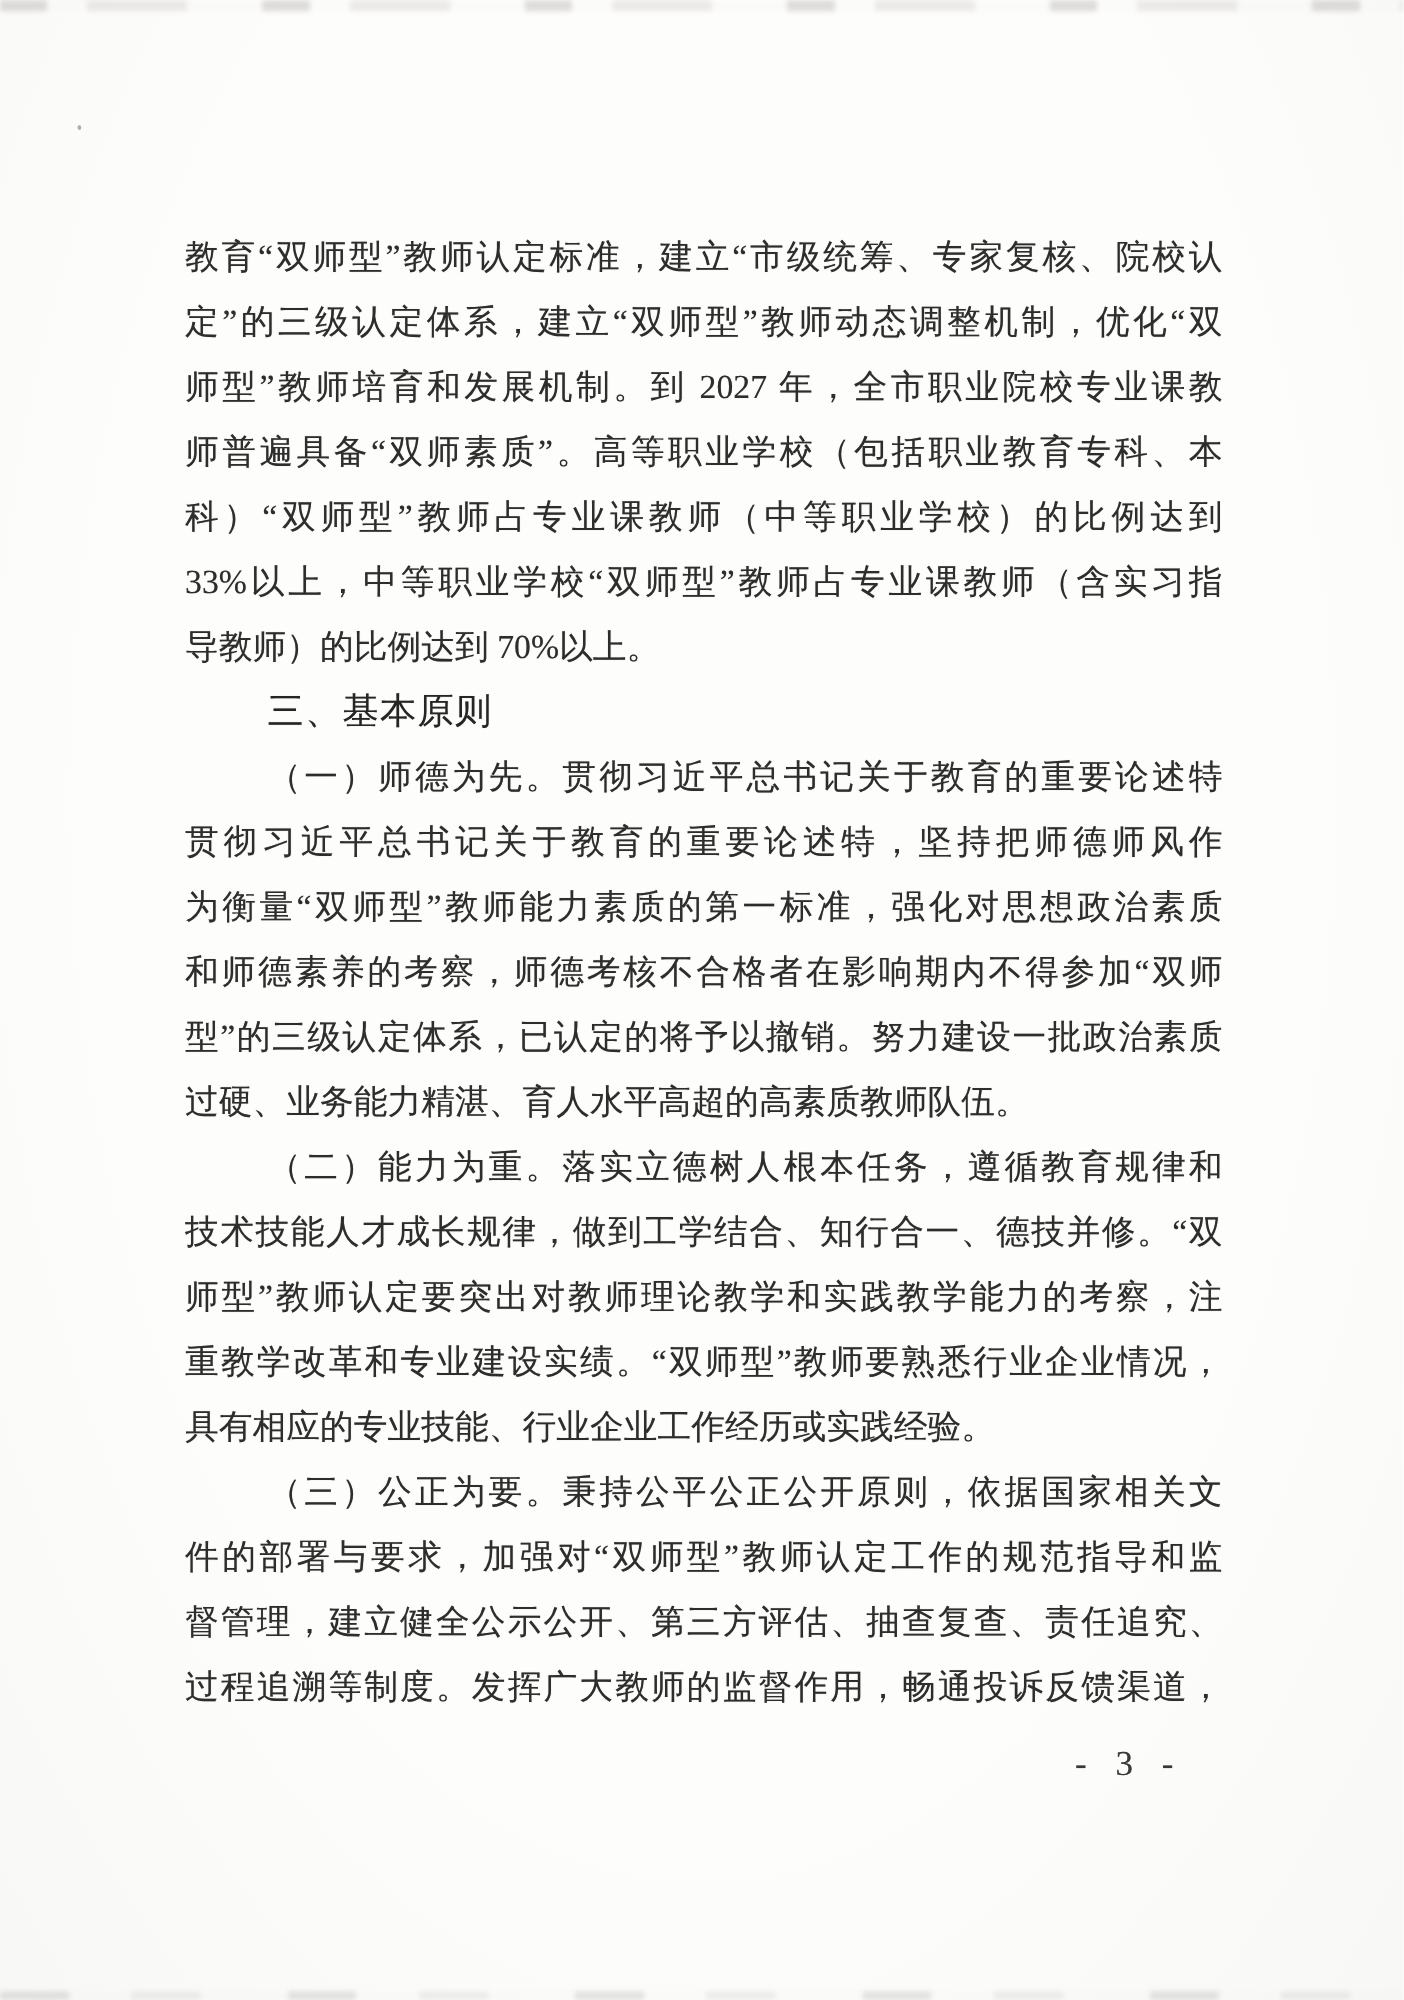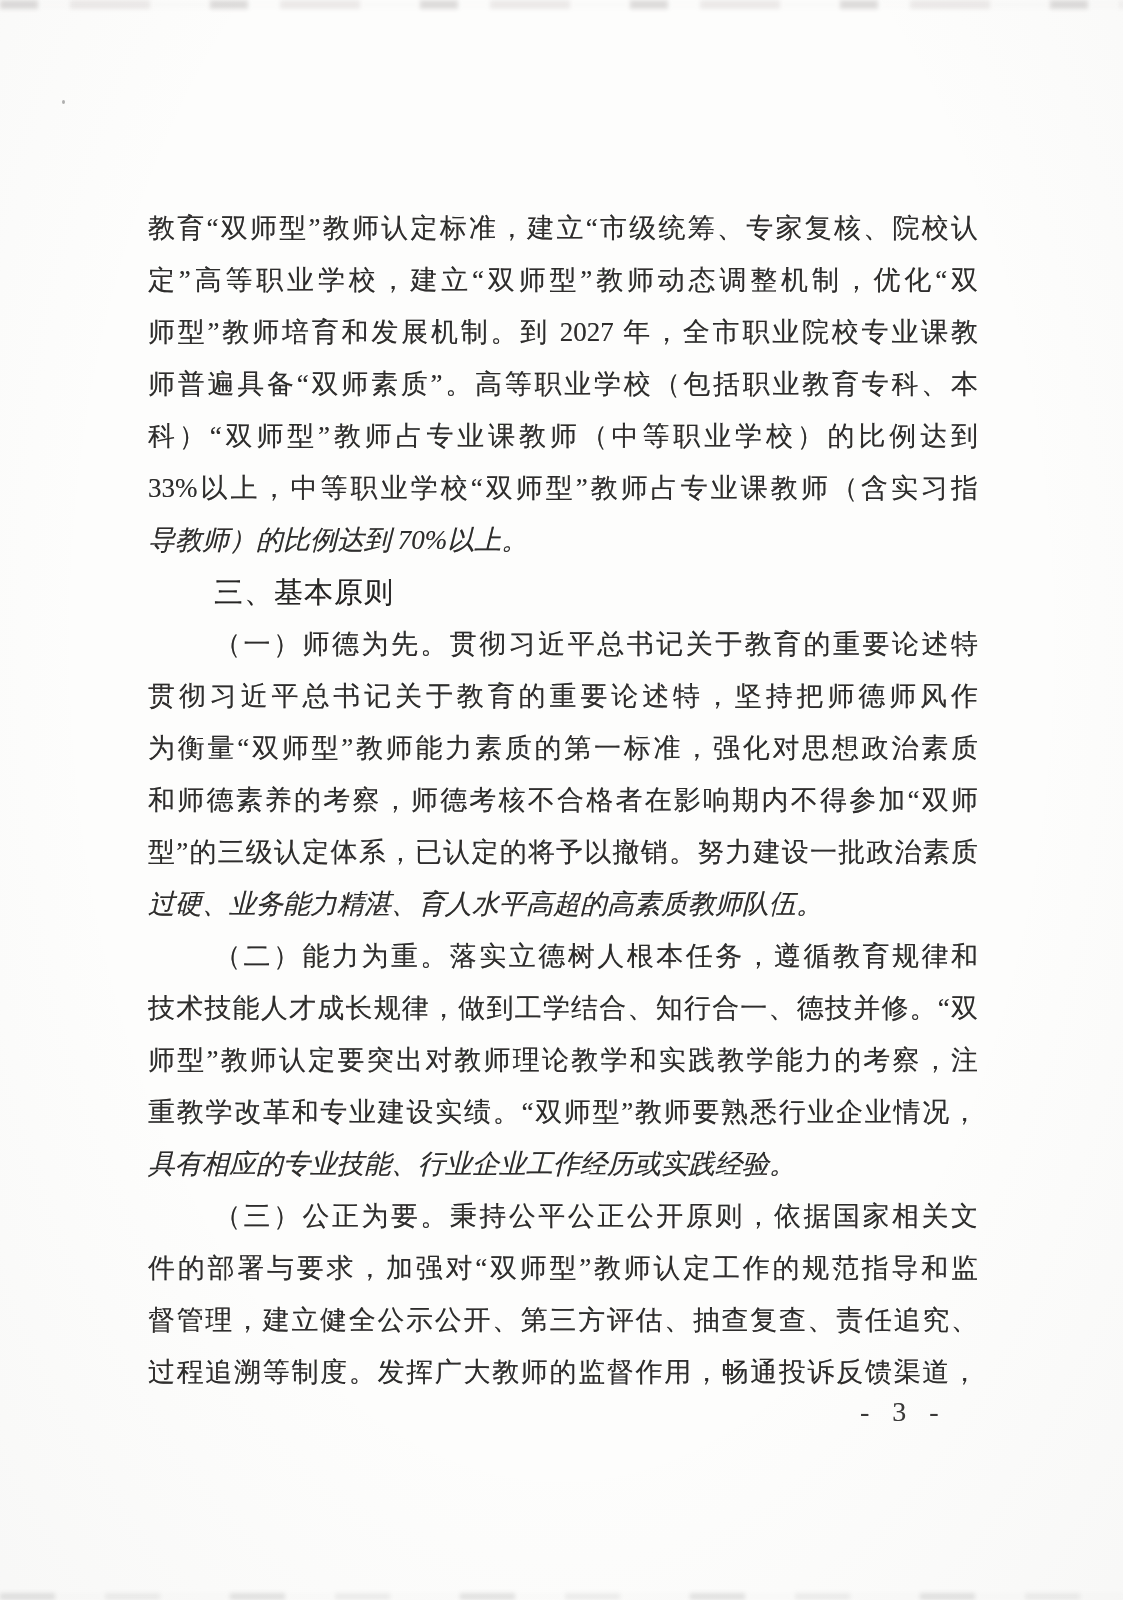--- a/index.html
+++ b/index.html
@@ -34,35 +34,35 @@
     filter: blur(2px);
     opacity: .5;
   }
   .speck {
     position: absolute; left: 62px; top: 100px; width: 3px; height: 4px;
     background: rgba(100,100,100,.5); border-radius: 50%;
   }
   .doc {
     position: absolute;
     left: 148px;
-    top: 202px;
+    top: 179px;
     width: 830px;
     color: #2e2d2c;
     font-size: 27px;
     line-height: 52px;
     text-shadow: 0 0 0.6px rgba(40,40,40,0.45);
   }
   .tl {
     height: 52px;
     text-align: justify;
     text-align-last: justify;
     white-space: nowrap;
     overflow: visible;
   }
-  .tl.last { text-align-last: left; white-space: normal; font-style: italic; }
+  .tl.last { text-align-last: left; white-space: normal; }
   .tl.indent { text-indent: 66px; }
   .hd {
     height: 52px;
     font-family: "Liberation Sans", "DejaVu Sans", sans-serif;
     font-weight: 400;
     font-size: 29px;
     color: #262524;
     text-indent: 66px;
     letter-spacing: 1px;
   }
@@ -78,21 +78,21 @@
 </style>
 </head>
 <body>
 
 <div class="page">
   <div class="artifact-top"></div>
   <div class="speck"></div>
 
   <div class="doc" id="doc-body">
       <div class="tl">教育“双师型”教师认定标准，建立“市级统筹、专家复核、院校认</div>
-      <div class="tl">定”高等职业学校，建立“双师型”教师动态调整机制，优化“双</div>
+      <div class="tl">定”的三级认定体系，建立“双师型”教师动态调整机制，优化“双</div>
       <div class="tl">师型”教师培育和发展机制。到 2027 年，全市职业院校专业课教</div>
       <div class="tl">师普遍具备“双师素质”。高等职业学校（包括职业教育专科、本</div>
       <div class="tl">科）“双师型”教师占专业课教师（中等职业学校）的比例达到</div>
       <div class="tl">33%以上，中等职业学校“双师型”教师占专业课教师（含实习指</div>
       <div class="tl last">导教师）的比例达到 70%以上。</div>
       <div class="hd">三、基本原则</div>
       <div class="tl indent">（一）师德为先。贯彻习近平总书记关于教育的重要论述特</div>
       <div class="tl">贯彻习近平总书记关于教育的重要论述特，坚持把师德师风作</div>
       <div class="tl">为衡量“双师型”教师能力素质的第一标准，强化对思想政治素质</div>
       <div class="tl">和师德素养的考察，师德考核不合格者在影响期内不得参加“双师</div>

